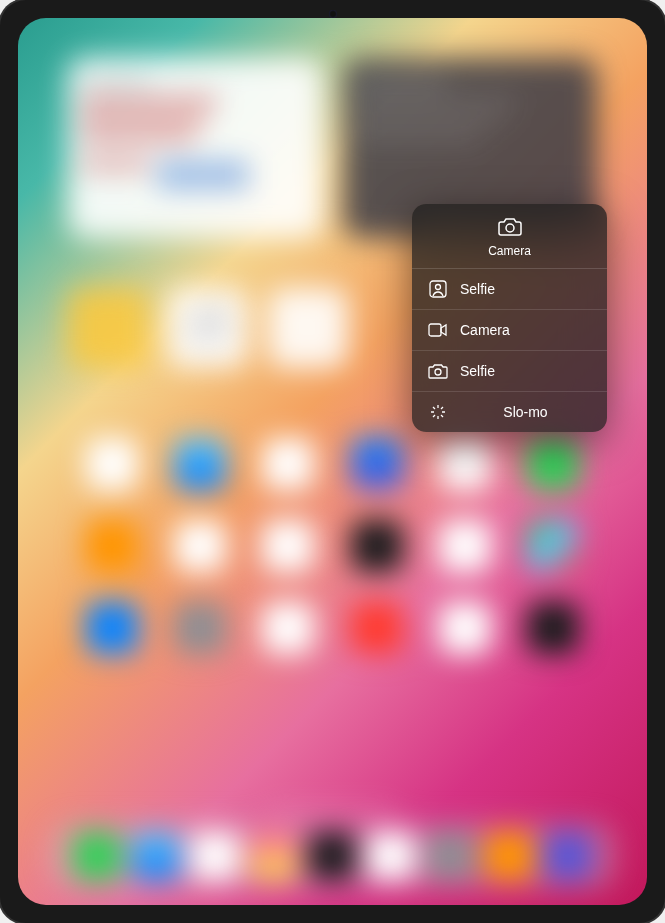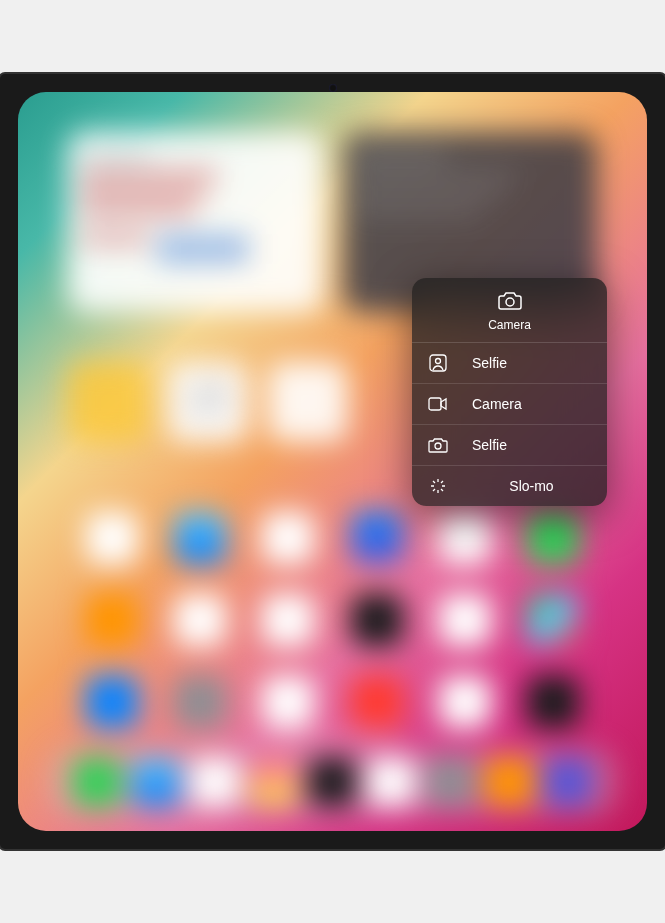--- a/index.html
+++ b/index.html
@@ -13,23 +13,23 @@
       height: 923px;
       display: flex;
       align-items: center;
       justify-content: center;
       background: #f0f0f0;
       font-family: -apple-system, BlinkMacSystemFont, 'Segoe UI', sans-serif;
     }
     
     .device-frame {
       width: 665px;
-      height: 775px;
+      height: 923px;
       background: #1a1a1a;
-      border-radius: 5px;
+      border-radius: 26px;
       padding: 18px;
       position: relative;
       box-shadow: 0 0 0 2px #333;
     }
     
     .camera-dot {
       width: 8px;
       height: 8px;
       background: #111;
       border-radius: 50%;
@@ -214,21 +214,20 @@
       width: 20px;
       height: 20px;
       display: flex;
       align-items: center;
       justify-content: center;
       flex-shrink: 0;
     }
     
     .menu-label {
       flex: 1;
-      margin-left: 12px;
     }
   </style>
 </head>
 <body>
 
 <div class="device-frame">
   <div class="camera-dot"></div>
   <div class="screen">
 
     <div class="blur-layer">

